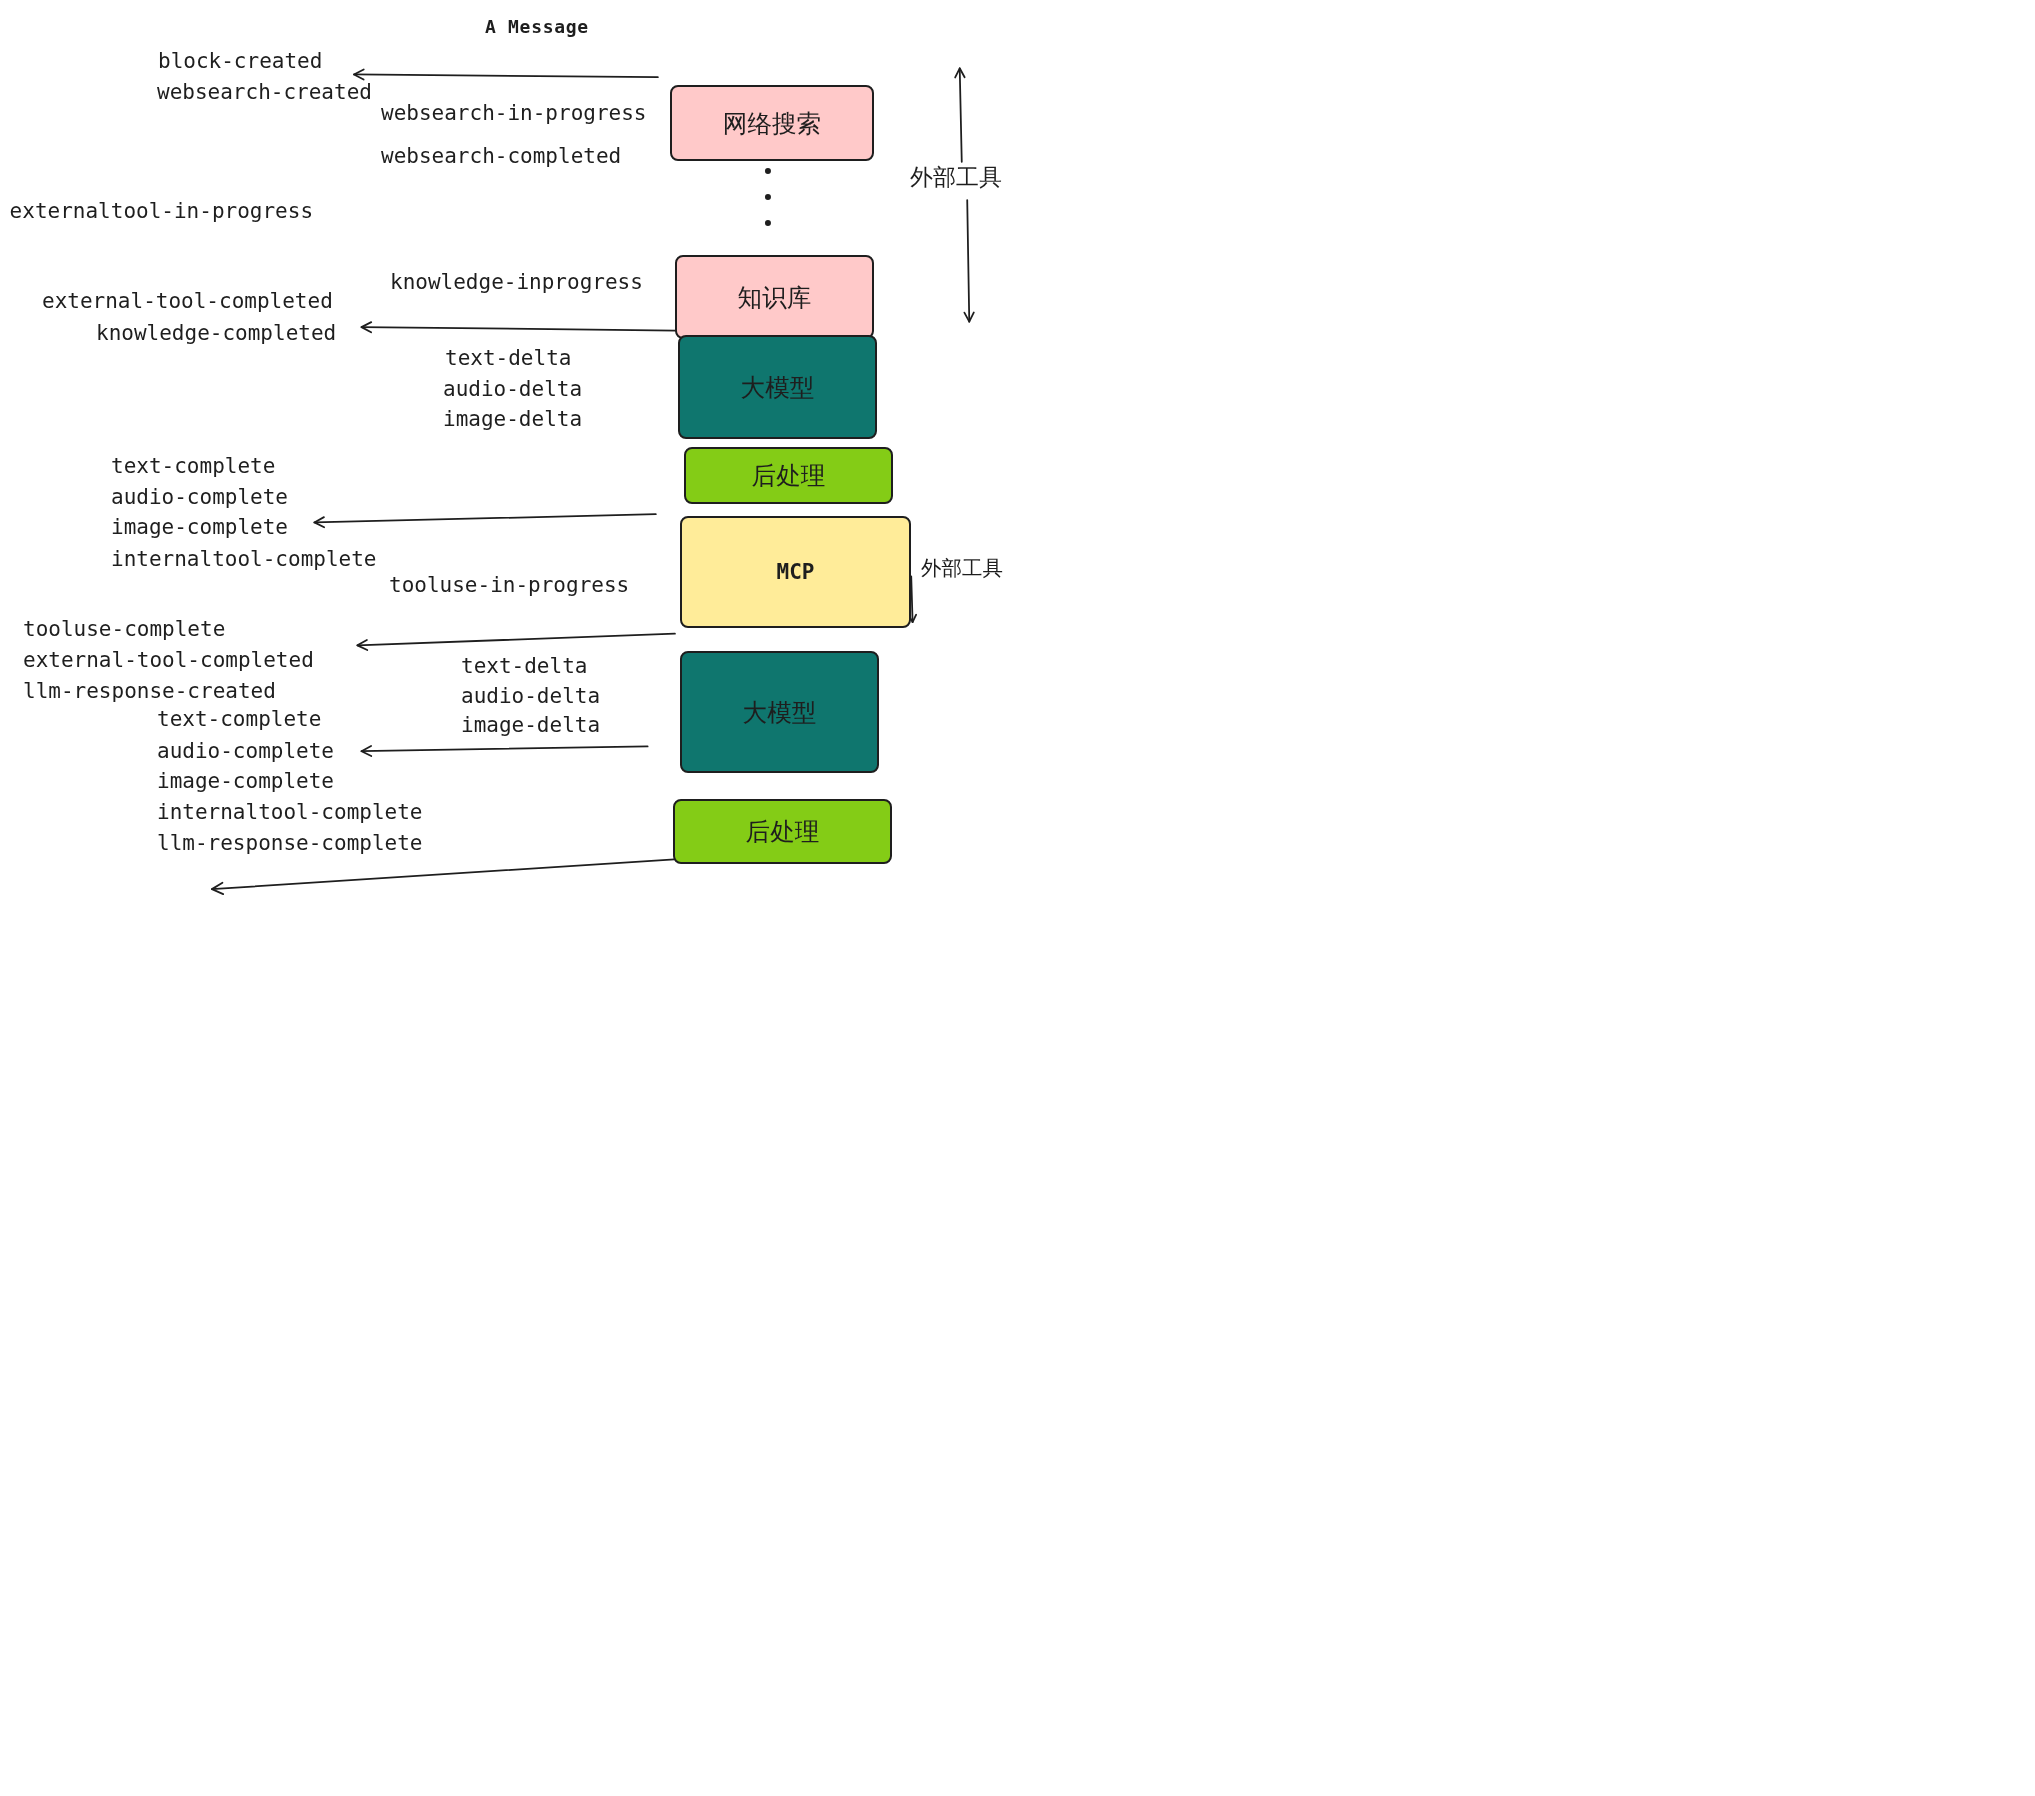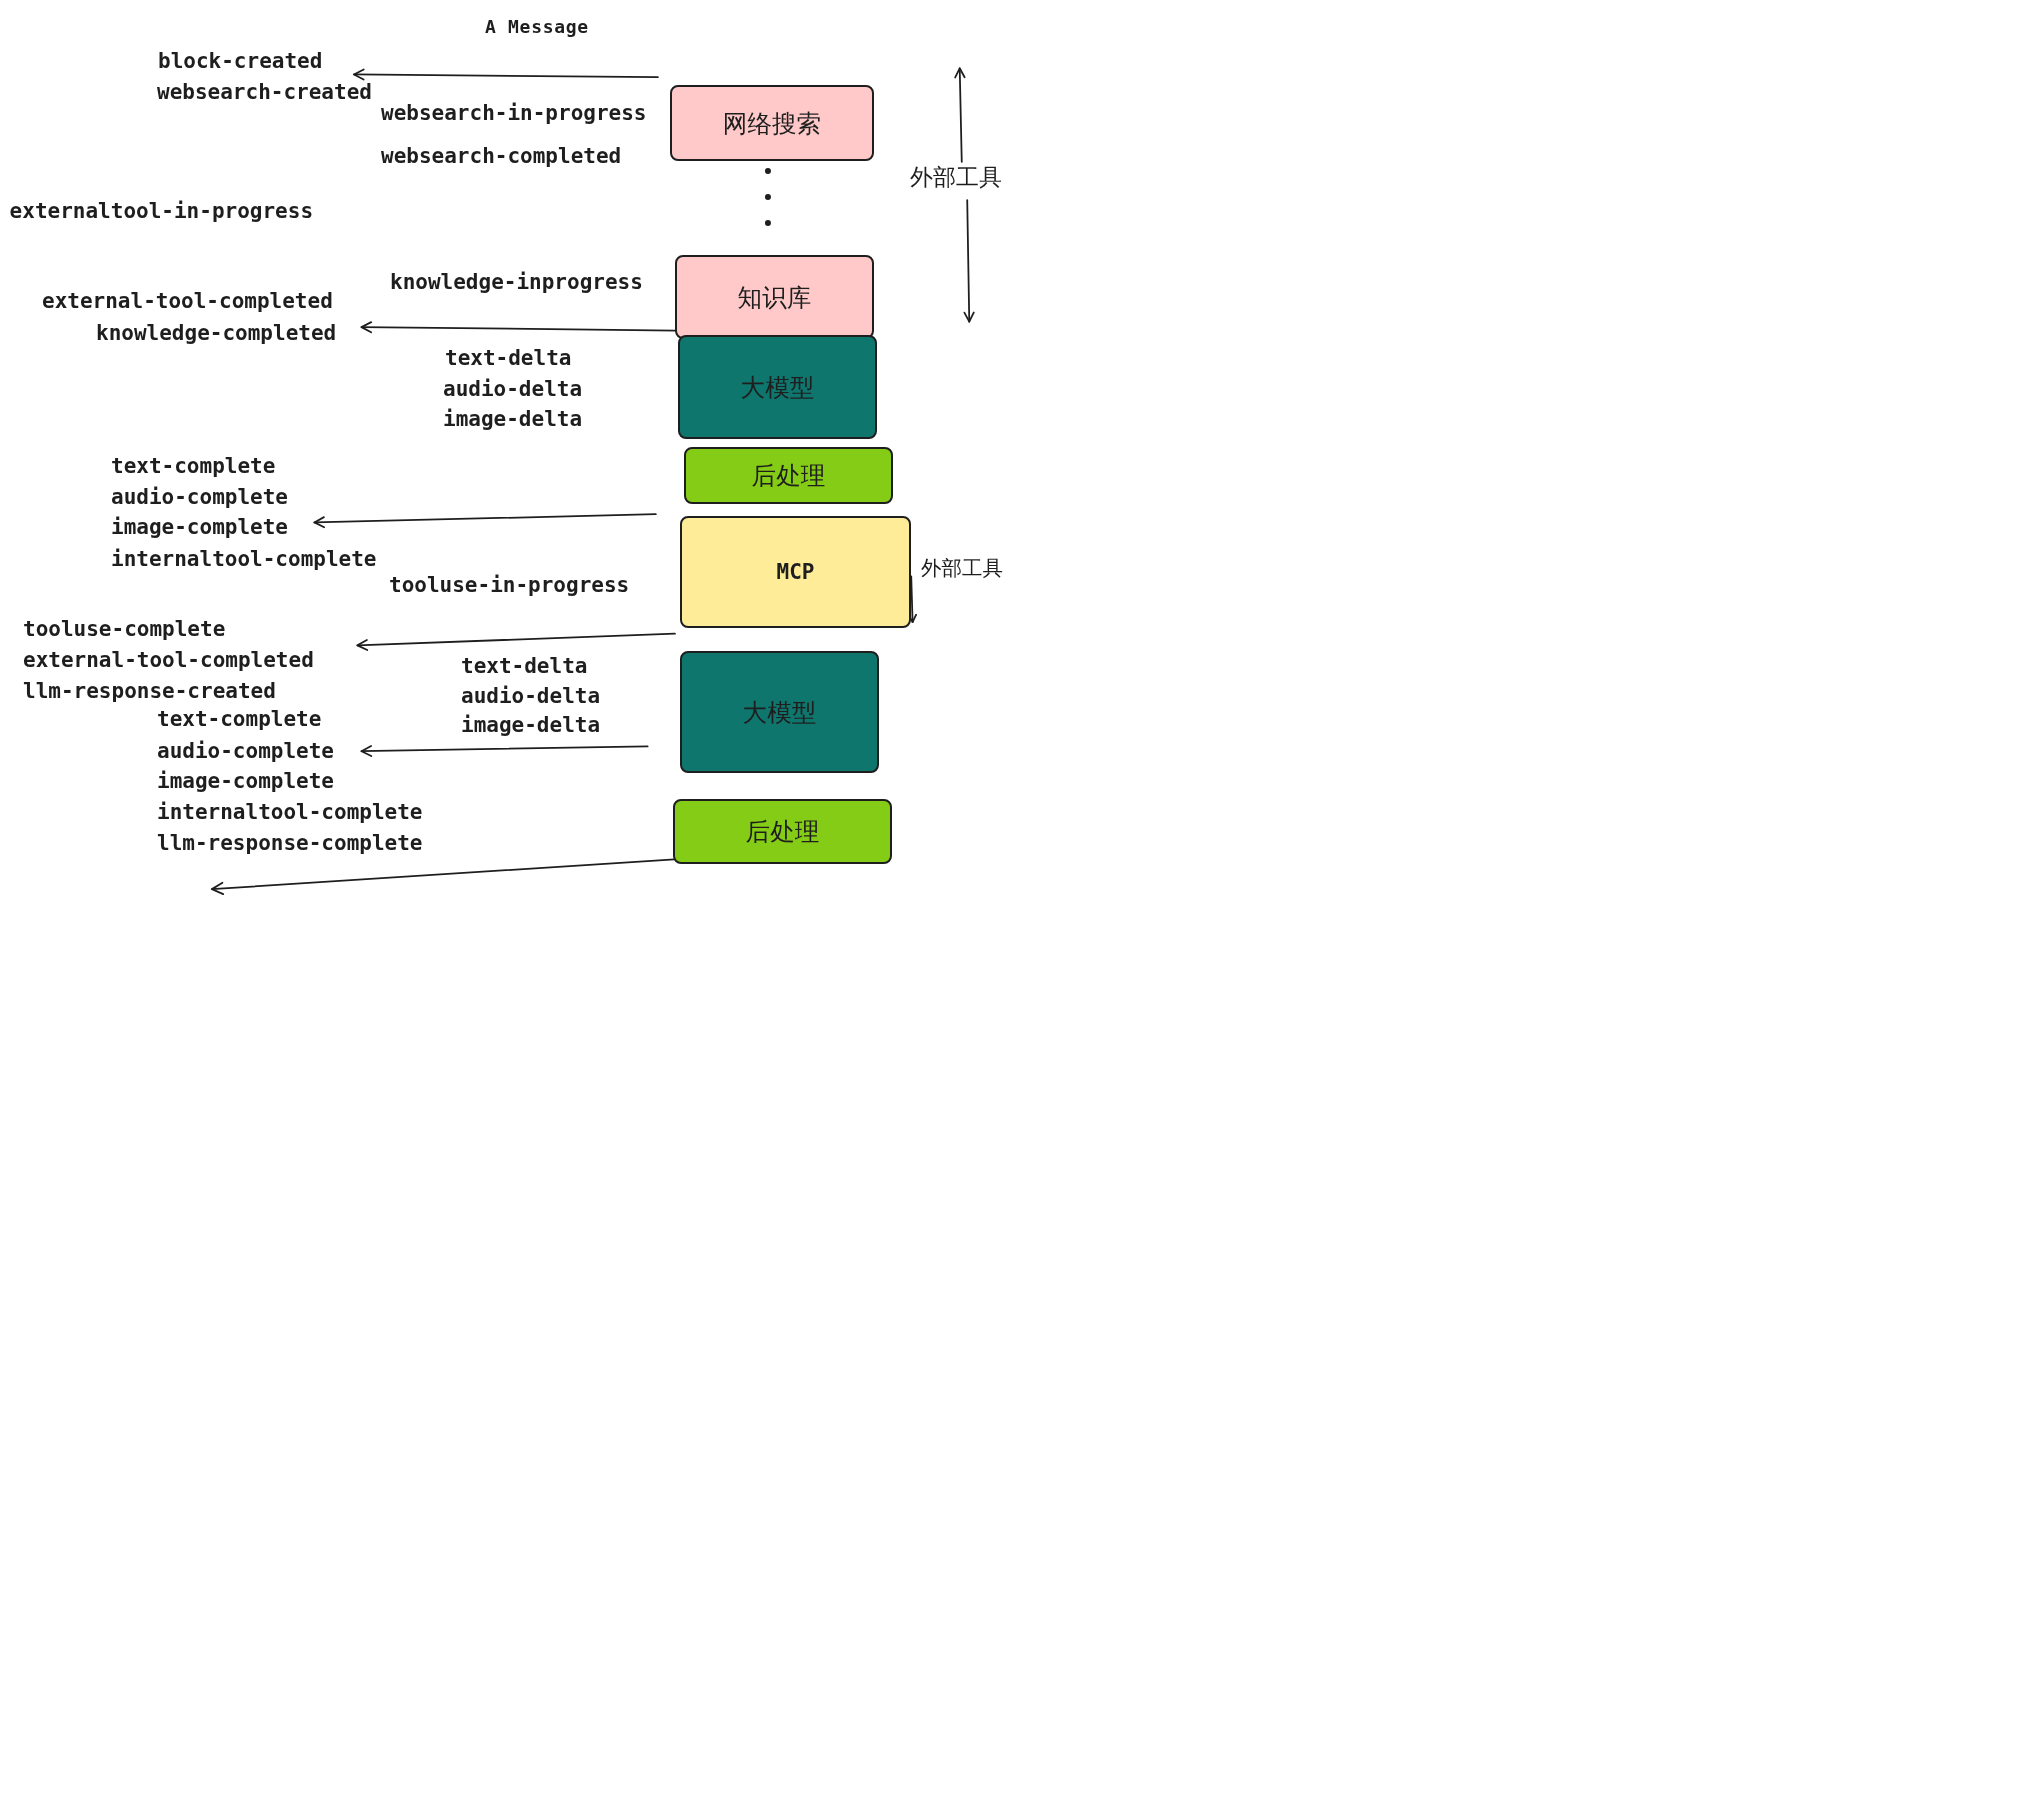--- a/index.html
+++ b/index.html
@@ -6,21 +6,21 @@
   .canvas{
     position:relative;width:1018px;height:898px;background:#ffffff;
     font-family:"DejaVu Sans Mono","Liberation Mono",monospace;color:#1e1e1e;
     overflow:hidden;
   }
   .title{
     position:absolute;left:485px;top:16.4px;font-size:18px;font-weight:bold;
     white-space:nowrap;letter-spacing:0.7px;
   }
   .evt{
-    position:absolute;font-size:21px;font-weight:700;white-space:nowrap;
+    position:absolute;font-size:21px;font-weight:400;white-space:nowrap;
     transform:translateY(-50%);
   }
   .box{
     position:absolute;border:2px solid #1e1e1e;border-radius:8px;
     display:flex;align-items:center;justify-content:center;box-sizing:border-box;
   }
   .box.pink{background:#ffc9c9}
   .box.green{background:#0f766e}
   .box.yellow{background:#ffec99}
   .box.white{background:#84cc16}

